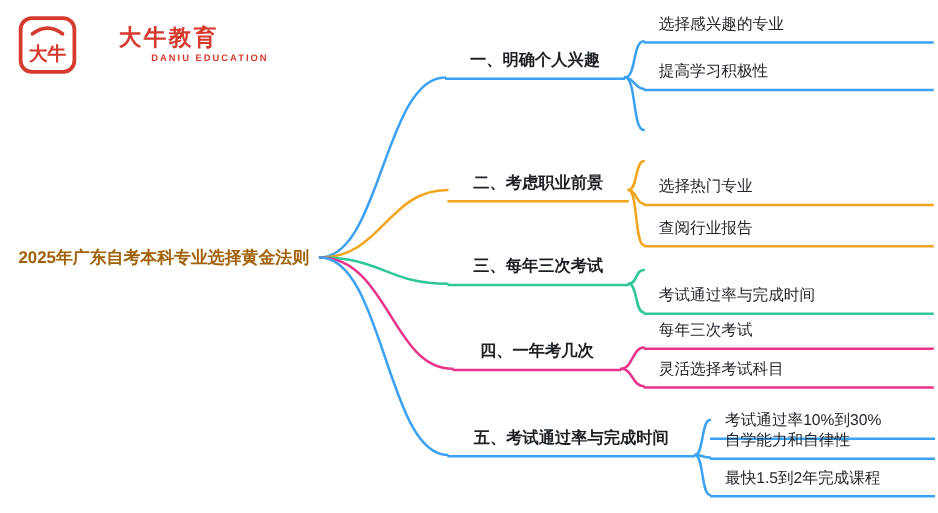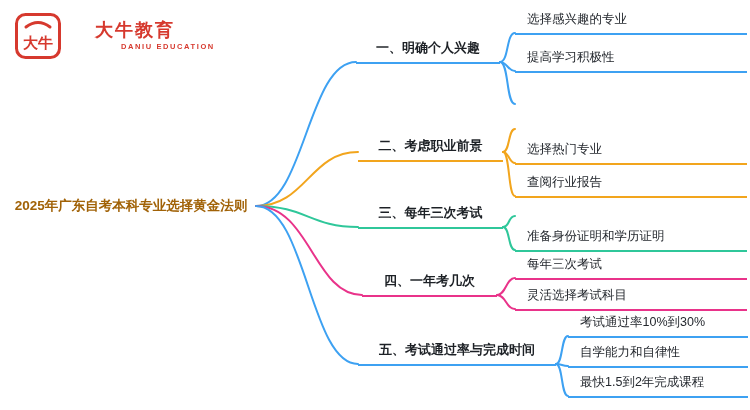--- a/index.html
+++ b/index.html
@@ -97,31 +97,31 @@
   </div>
 
   <div class="node child" style="left: 515px; top: 141px; width: 232px; border-bottom-color: rgb(242, 165, 29);">
     <span>选择热门专业</span>
   </div>
   <div class="node child" style="left: 515px; top: 174px; width: 232px; border-bottom-color: rgb(242, 165, 29);">
     <span>查阅行业报告</span>
   </div>
 
   <div class="node child" style="left: 515px; top: 228px; width: 232px; border-bottom-color: rgb(47, 199, 154);">
-    <span>准备身份证明和学历证明</span>
+    <span>考试通过率与完成时间</span>
   </div>
 
   <div class="node child" style="left: 515px; top: 256px; width: 232px; border-bottom-color: rgb(233, 51, 138);">
     <span>每年三次考试</span>
   </div>
   <div class="node child" style="left: 515px; top: 287px; width: 232px; border-bottom-color: rgb(233, 51, 138);">
     <span>灵活选择考试科目</span>
   </div>
 
-  <div class="node child" style="left: 568px; top: 314px; width: 180px; border-bottom-color: rgb(61, 161, 242);">
+  <div class="node child" style="left: 568px; top: 328px; width: 180px; border-bottom-color: rgb(61, 161, 242);">
     <span>考试通过率10%到30%</span>
   </div>
   <div class="node child" style="left: 568px; top: 344px; width: 180px; border-bottom-color: rgb(61, 161, 242);">
     <span>自学能力和自律性</span>
   </div>
   <div class="node child" style="left: 568px; top: 374px; width: 180px; border-bottom-color: rgb(61, 161, 242);">
     <span>最快1.5到2年完成课程</span>
   </div>
 
 </div>

